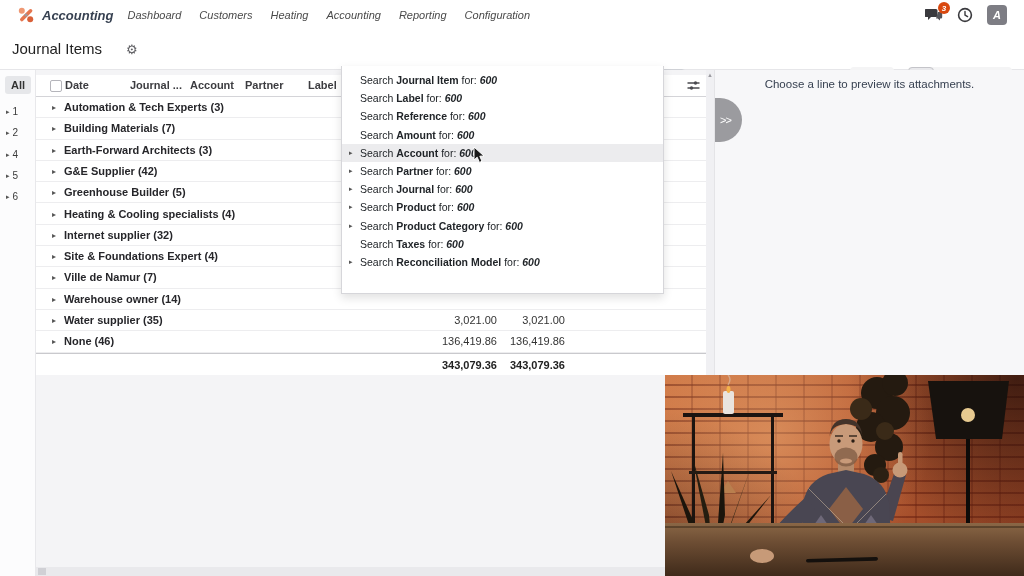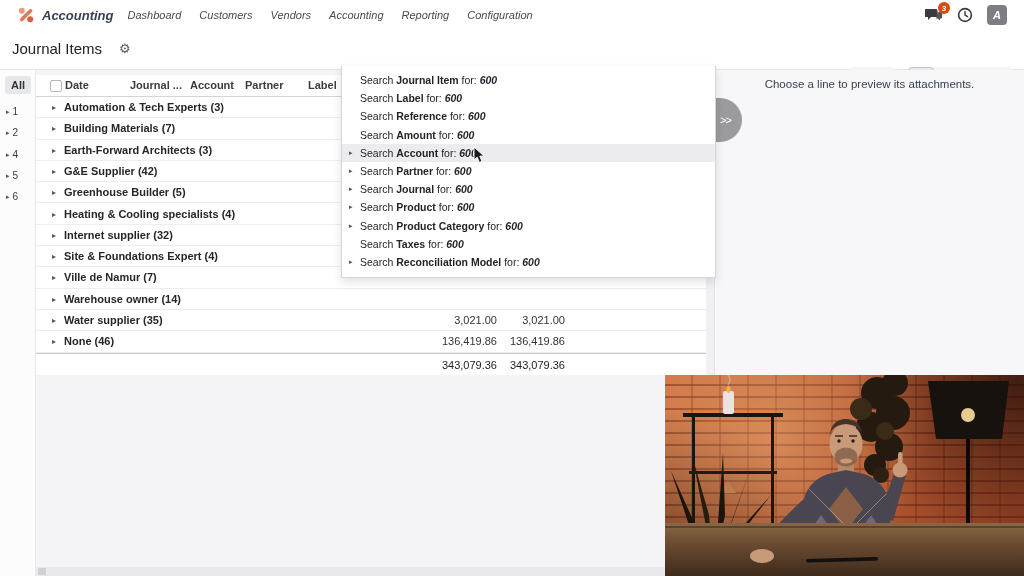--- a/index.html
+++ b/index.html
@@ -13,21 +13,21 @@
   .brand-title { font-size:13px; font-weight:bold; color:#374151; }
   .nav-menu { display:flex; align-items:center; gap:18px; }
   .nav-item { font-size:11px; color:#4a4a4a; cursor:pointer;text-align:center; }
   .nav-right { margin-left:auto; display:flex; align-items:center; gap:14px; }
   .chat-wrap { position:relative; width:18px; height:16px; }
   .badge { position:absolute; top:-5px; right:-7px; background:#d9480f; color:#fff; font-size:8px; font-weight:bold; width:12px; height:12px; border-radius:50%; display:flex; align-items:center; justify-content:center; }
   .avatar { width:20px; height:20px; border-radius:4px; background:#7d7d84; color:#fff; font-size:11px; font-weight:bold; display:flex; align-items:center; justify-content:center; }
 
   
   .control { position:absolute; left:0; top:30px; right:0; height:40px; background:#fff; border-bottom:1px solid #e6e6e9; }
-  .page-title-wrap { position:absolute; left:12px; top:10px; display:flex; align-items:center; gap:17px; }
+  .page-title-wrap { position:absolute; left:12px; top:10px; display:flex; align-items:flex-end; gap:24px; }
   .page-title { font-size:15px; color:#222; }
   .gear { font-size:13px; color:#5f5f63; }
 
   .searchbar { position:absolute; left:341px; top:39px; width:345px; height:24px; border:1px solid #cfd1d6; border-radius:4px; background:#fff; display:flex; align-items:center; padding-left:5px; }
   .facet { display:flex; align-items:stretch; height:18px; border:1px solid #d4d6da; border-radius:3px; overflow:hidden; margin-left:5px; font-size:10.5px; }
   .facet-icon { background:#54565c; color:#fff; width:19px; display:flex; align-items:center; justify-content:center; }
   .facet-body { background:#eff0f2; display:flex; align-items:center; gap:5px; padding:0 5px; color:#333; }
   .facet-x { color:#555; font-size:9px; cursor:pointer; }
   .search-input { border:0; outline:0; flex:1; font-size:11px; padding:0 6px; font-family:"Liberation Sans",sans-serif; color:#222; background:transparent; min-width:30px; }
   .search-toggle { width:21px; align-self:stretch; border-left:1px solid #cfd1d6; display:flex; align-items:center; justify-content:center; color:#555; font-size:9px; cursor:pointer; }
@@ -55,33 +55,33 @@
   .checkbox { position:absolute; left:14px; top:5px; width:12px; height:12px; border:1px solid #b5b5bb; border-radius:2px; background:#fff; cursor:pointer; }
   .th-more { position:absolute; left:592px; top:4px; color:#777; }
   .opt-cols { position:absolute; right:6px; top:5px; cursor:pointer; }
   .trow { position:absolute; left:0; width:100%; height:21.3px; border-bottom:1px solid #ededef; background:#fff; cursor:pointer; }
   .row-caret { position:absolute; left:16px; top:6px; font-size:8px; color:#555; }
   .row-label { position:absolute; left:28px; top:4px; font-size:11px; font-weight:600; color:#26262a; }
   .amt { position:absolute; top:4px; font-size:11px; color:#333; }
   .amt.debit { right:209px; }
   .amt.credit { right:141px; }
   .total-row { position:absolute; left:0; top:282.6px; width:100%; height:22px; background:#fff; border-top:1px solid #c9c9cd; }
-  .total-row .amt { font-weight:normal; top:5px; color:#222; }
+  .total-row .amt { font-weight:bold; top:5px; color:#222; }
 
   .hscroll { position:absolute; left:36px; bottom:0; width:670px; height:9px; background:#e9e9ec; }
   .hscroll-box { position:absolute; left:2px; top:1px; width:8px; height:7px; background:#d0d0d5; }
   .vscroll { position:absolute; left:706px; top:70px; width:8px; bottom:0; background:#f0f0f3; }
   .vscroll-arrow { position:absolute; top:2px; left:0; width:8px; text-align:center; font-size:6px; color:#9a9aa0; }
 
   .attach-panel { position:absolute; left:714px; top:70px; right:0; bottom:0; background:#f7f7f9; border-left:1px solid #e4e4e7; }
   .attach-hint { position:absolute; left:0; right:0; top:8px; text-align:center; font-size:11.5px; color:#374151; }
   .expand-btn { position:absolute; left:0; top:28px; width:27px; height:44px; background:#9b9b9f; color:#fff; border-radius:0 44px 44px 0; display:flex; align-items:center; padding-left:5px; font-size:11px; letter-spacing:-1px; cursor:pointer; }
 
   
-  .dropdown { position:absolute; left:341px; top:66px; width:375px; background:#fff; border:1px solid #d6d6da; border-top:0; box-shadow:0 4px 9px rgba(0,0,0,.12); z-index:20; padding:5px 0 6px 0; }
+  .dropdown { position:absolute; left:341px; top:66px; width:323px; background:#fff; border:1px solid #d6d6da; border-top:0; box-shadow:0 4px 9px rgba(0,0,0,.12); z-index:20; padding:5px 0 22px 0; }
   .ditem { position:relative; height:18.2px; line-height:18.2px; padding-left:18px; font-size:10.5px; color:#212529; cursor:pointer; white-space:nowrap; }
   .ditem.active { background:#ececee; }
   .dcaret { position:absolute; left:7px; top:0; font-size:7px; color:#555; }
   .dfield { font-weight:bold; }
   .dval { font-weight:bold; font-style:italic; }
 
   .cursor { position:absolute; left:473px; top:146px; z-index:30; }
 
   
   .video { position:absolute; left:665px; top:375px; width:359px; height:201px; z-index:50; overflow:hidden;
@@ -106,21 +106,21 @@
         <rect x="7.5" y="1" width="3.6" height="16" rx="1.8" transform="rotate(45 9 9)" fill="#e5764f"></rect>
         <circle cx="4.8" cy="4.8" r="3" fill="#ef9873"></circle>
         <circle cx="13.2" cy="13.2" r="3" fill="#d96038"></circle>
         <circle cx="9" cy="9" r="1.6" fill="#9a9aa0"></circle>
       </svg>
       <span class="brand-title">Accounting</span>
     </div>
     <div class="nav-menu">
       <span class="nav-item">Dashboard</span>
       <span class="nav-item">Customers</span>
-      <span class="nav-item">Vendors</span>
+      <span class="nav-item">Heating</span>
       <span class="nav-item">Accounting</span>
       <span class="nav-item">Reporting</span>
       <span class="nav-item">Configuration</span>
     </div>
     <div class="nav-right">
       <div class="chat-wrap">
         <svg width="18" height="16" viewBox="0 0 18 16">
           <path d="M1 2 h10 a1.5 1.5 0 0 1 1.5 1.5 v5 a1.5 1.5 0 0 1 -1.5 1.5 h-5 l-3 3 v-3 h-2 a1.5 1.5 0 0 1 -1.5 -1.5 v-5 A1.5 1.5 0 0 1 1 2 Z" fill="#3a3a3e"></path>
           <path d="M13 5 h3 a1.2 1.2 0 0 1 1.2 1.2 v4 a1.2 1.2 0 0 1 -1.2 1.2 h-1 v2.2 l-2.4 -2.2 h-1.6" fill="#55555a"></path>
         </svg>

